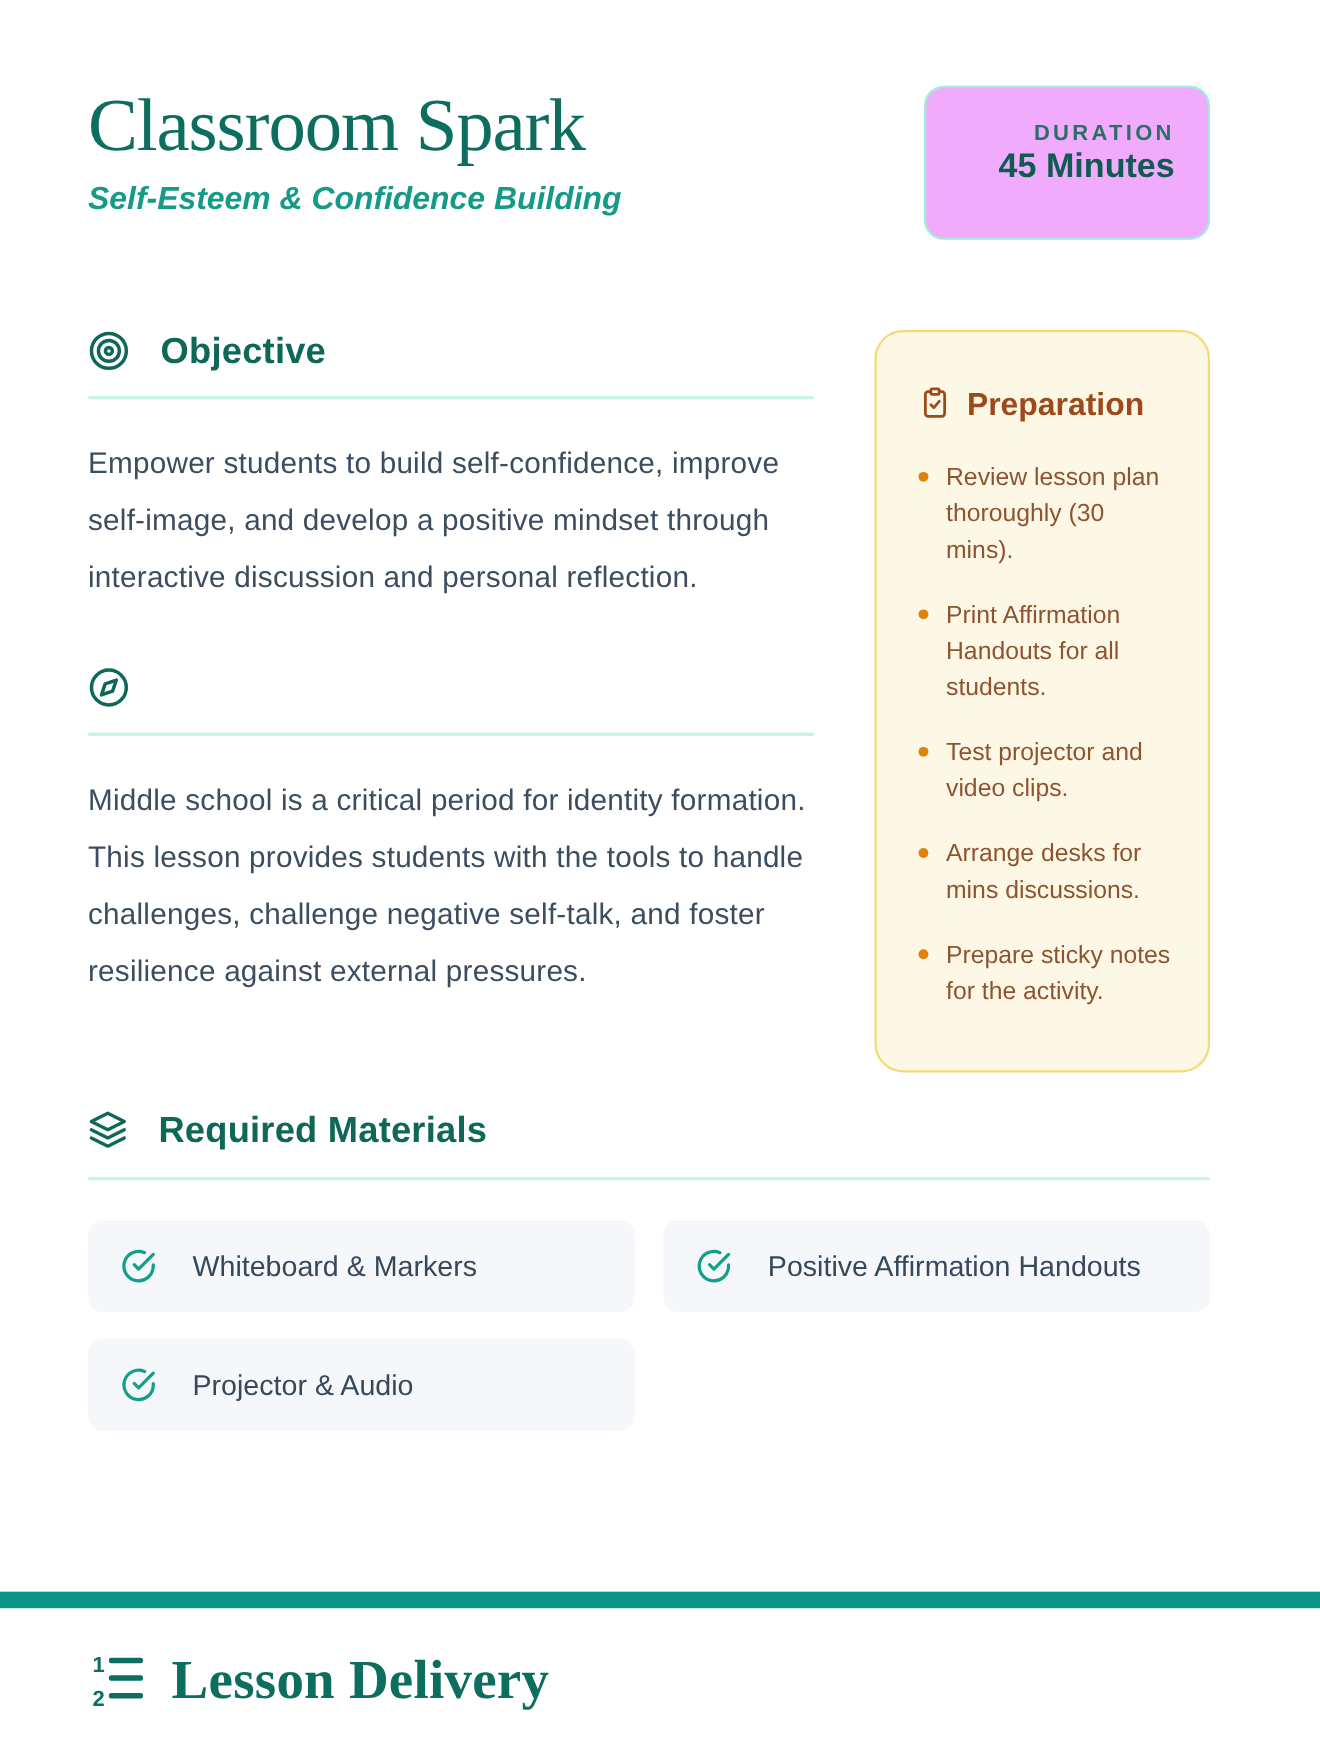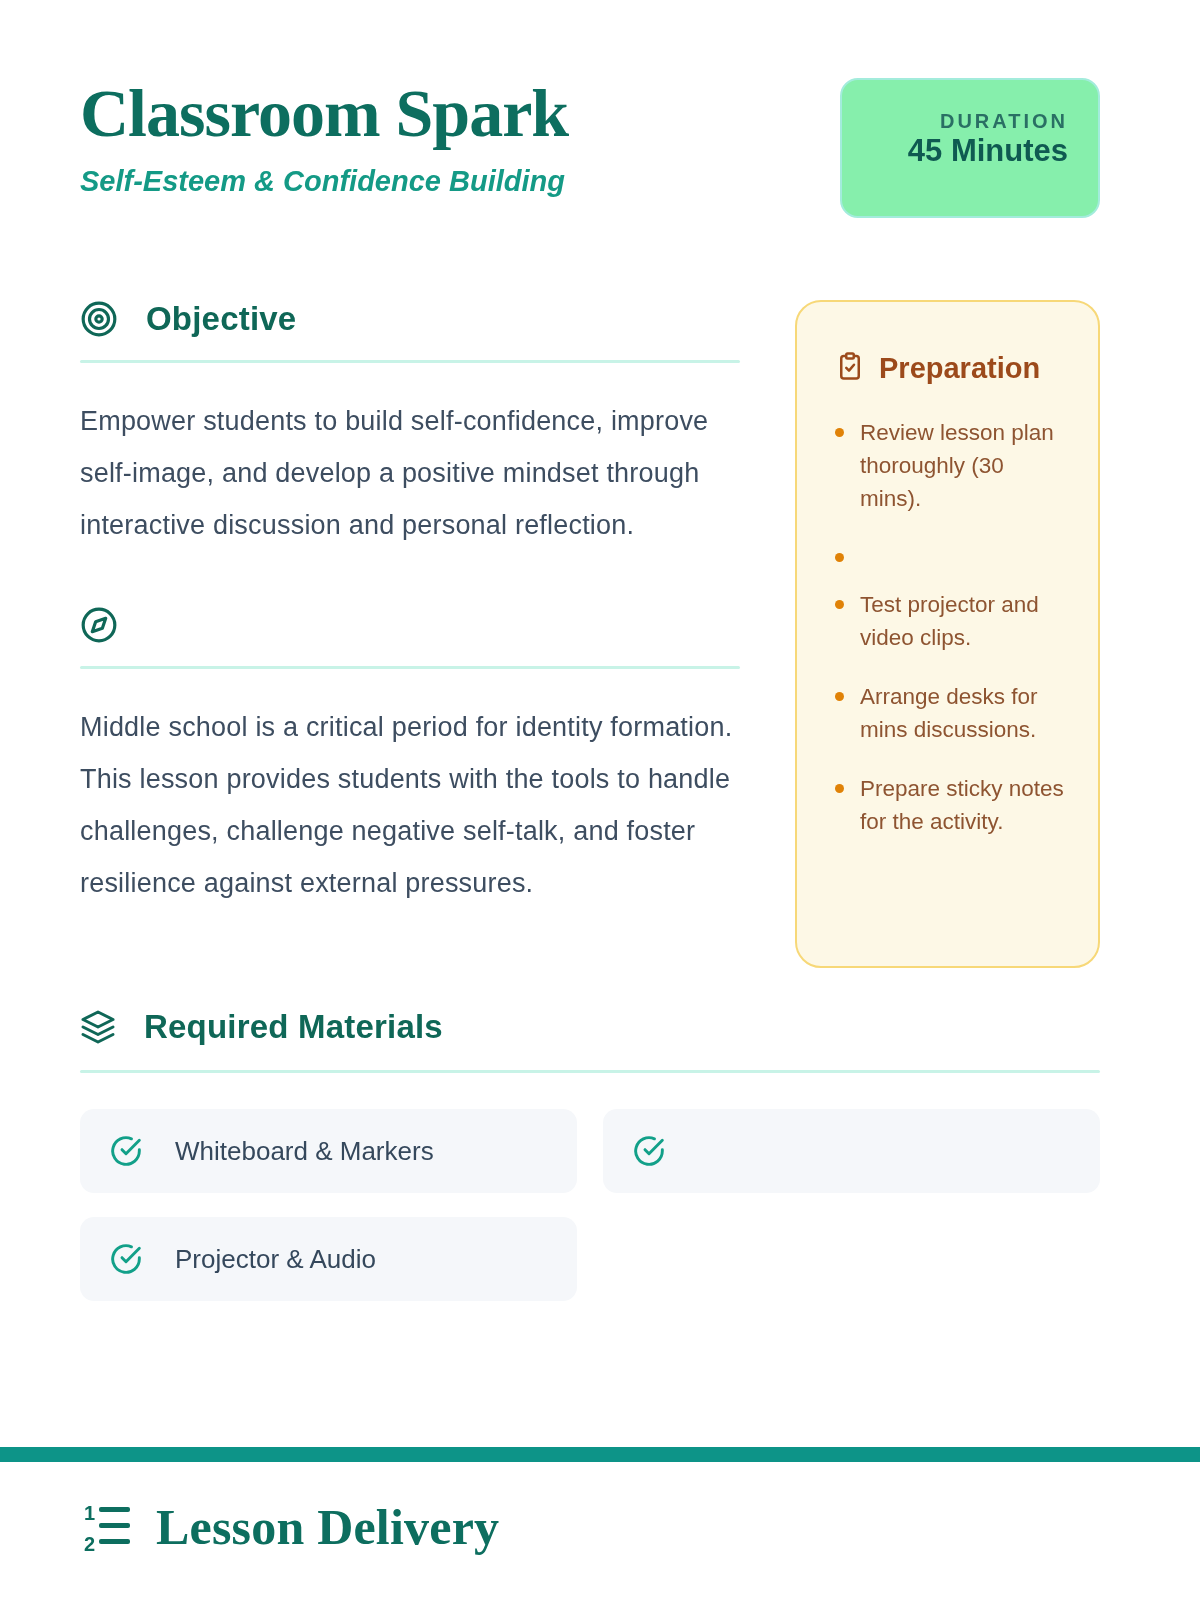--- a/index.html
+++ b/index.html
@@ -11,39 +11,39 @@
     width: 1200px;
     height: 1600px;
     background: #ffffff;
     overflow: hidden;
   }
 
   
   .title-block { position: absolute; left: 80px; top: 76px; }
   .page-title {
     font-family: "Liberation Serif", serif;
-    font-weight: 700;
+    font-weight: 400;
     font-size: 68px;
     line-height: 1.1;
     color: #0d6e5f;
     letter-spacing: -1px;
   }
   .page-subtitle {
     margin-top: 14px;
     font-size: 29px;
     font-weight: 700;
     font-style: italic;
     color: #149a86;
   }
 
   .duration-badge {
     position: absolute;
     left: 840px; top: 78px;
     width: 260px; height: 140px;
-    background: #86efac;
+    background: #f0abfc;
     border: 2px solid #a3ecdc;
     border-radius: 18px;
     padding: 30px 30px 0 30px;
     text-align: right;
   }
   .duration-label {
     font-size: 20px;
     font-weight: 700;
     letter-spacing: 3px;
     color: #2a6f64;
@@ -211,20 +211,21 @@
         </span>
         <h3>Preparation</h3>
       </div>
       <ul class="prep-list">
         <li>
           <span class="dot"></span>
           <span>Review lesson plan thoroughly (30 mins).</span>
         </li>
         <li>
           <span class="dot"></span>
+          <span>Print Affirmation Handouts for all students.</span>
         </li>
         <li>
           <span class="dot"></span>
           <span>Test projector and video clips.</span>
         </li>
         <li>
           <span class="dot"></span>
           <span>Arrange desks for mins discussions.</span>
         </li>
         <li>
@@ -258,20 +259,21 @@
         </span>
         <span class="label">Whiteboard &amp; Markers</span>
       </div>
       <div class="material-card">
         <span class="mat-icon">
           <svg width="32" height="32" viewBox="0 0 24 24" fill="none" stroke="currentColor" stroke-width="2.2" stroke-linecap="round" stroke-linejoin="round">
             <path d="M22 11.08V12a10 10 0 1 1-5.93-9.14"></path>
             <polyline points="22 4 12 14.01 9 11.01"></polyline>
           </svg>
         </span>
+        <span class="label">Positive Affirmation Handouts</span>
       </div>
       <div class="material-card">
         <span class="mat-icon">
           <svg width="32" height="32" viewBox="0 0 24 24" fill="none" stroke="currentColor" stroke-width="2.2" stroke-linecap="round" stroke-linejoin="round">
             <path d="M22 11.08V12a10 10 0 1 1-5.93-9.14"></path>
             <polyline points="22 4 12 14.01 9 11.01"></polyline>
           </svg>
         </span>
         <span class="label">Projector &amp; Audio</span>
       </div>

